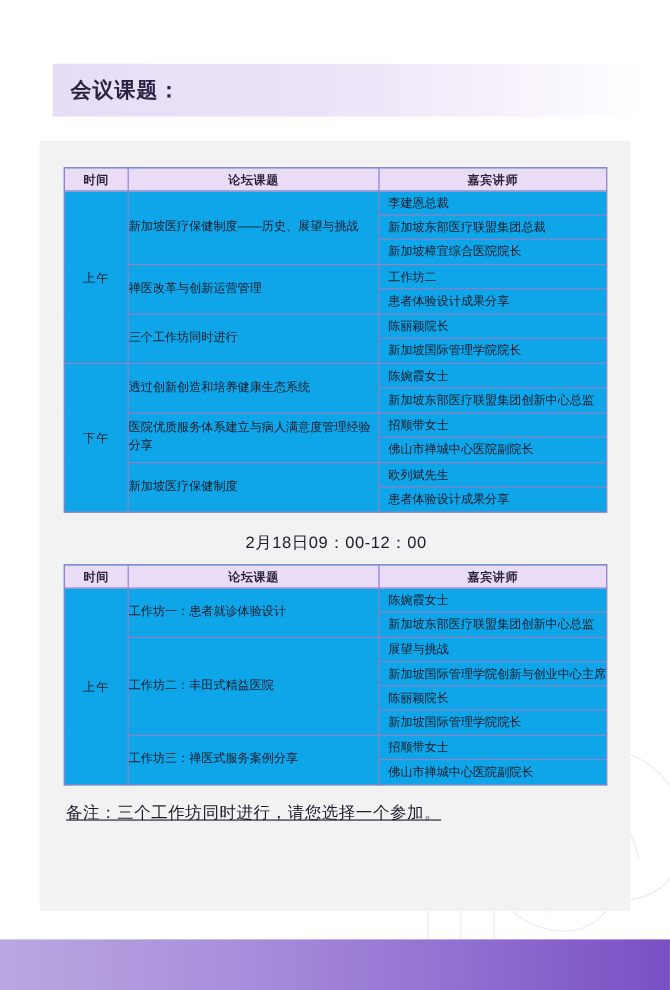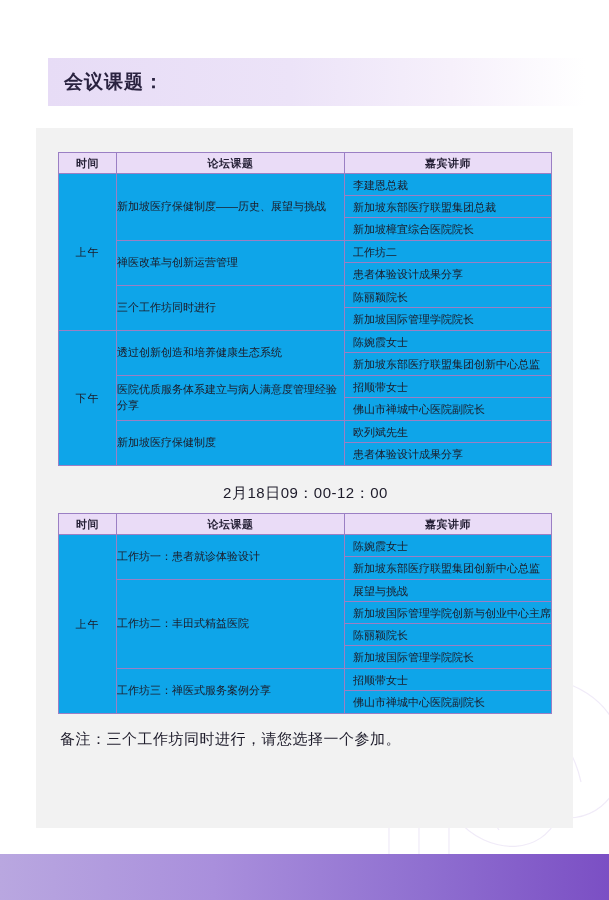--- a/index.html
+++ b/index.html
@@ -134,20 +134,21 @@
   .speaker-line:last-child {
     border-bottom: none;
   }
 
   .note {
     margin-top: 16px;
     font-size: 15px;
     color: #1d1b2a;
     letter-spacing: 0.5px;
     padding-left: 2px;
+    text-decoration: underline;
   }
 </style>
 </head>
 <body>
 
 <svg class="bg-flower" viewBox="0 0 300 340" xmlns="http://www.w3.org/2000/svg">
   <g fill="none" stroke="#c9b6e6" stroke-width="1.2">
     <path d="M150 30 C 200 60, 230 110, 210 160 C 190 210, 140 220, 110 190 C 80 160, 95 80, 150 30 Z"></path>
     <path d="M205 150 C 255 160, 285 205, 270 250 C 255 295, 200 300, 175 265 C 150 230, 165 165, 205 150 Z"></path>
     <path d="M110 190 C 80 230, 90 290, 135 310 C 180 330, 215 300, 212 265"></path>

